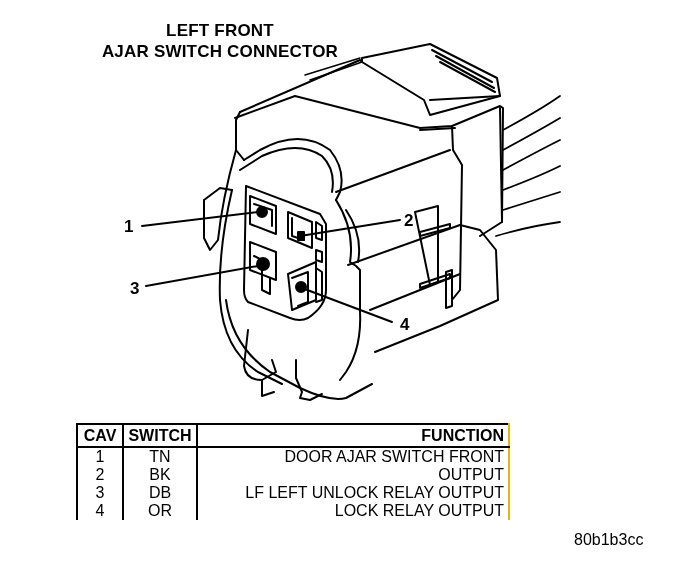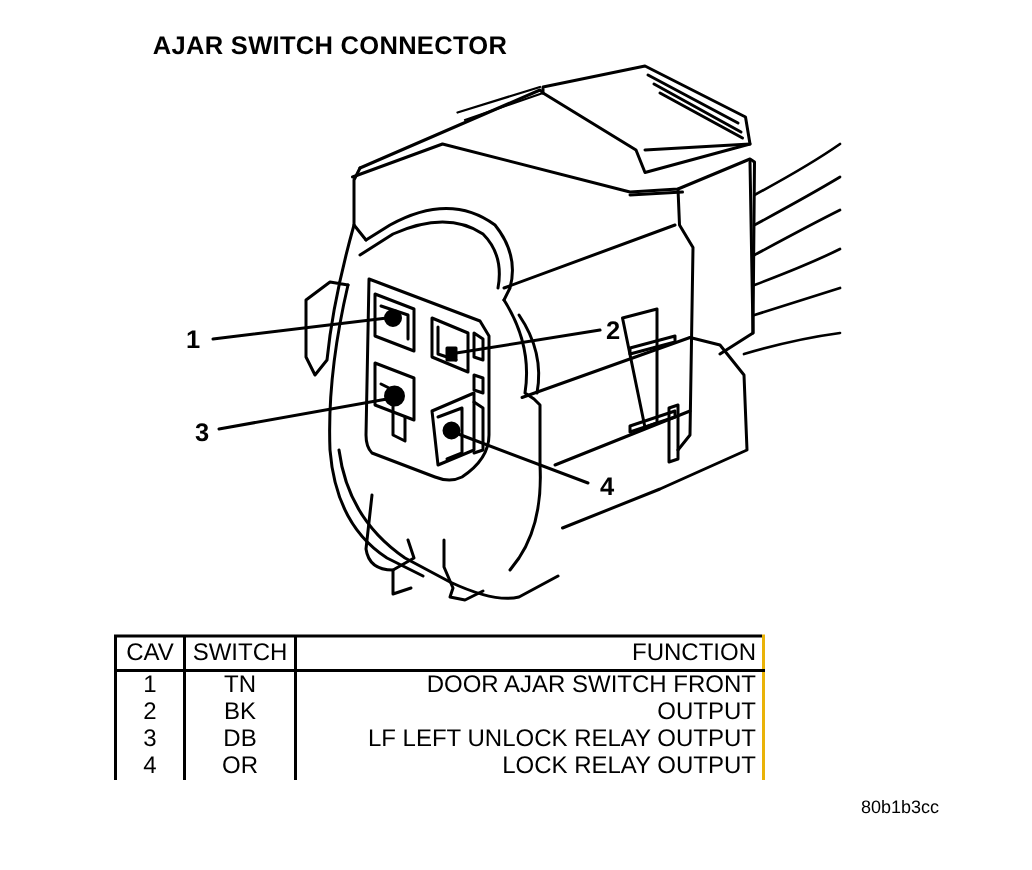--- a/index.html
+++ b/index.html
@@ -5,35 +5,36 @@
   html, body { margin: 0; padding: 0; background: #ffffff; }
   body { width: 688px; height: 580px; position: relative; overflow: hidden;
          font-family: "Liberation Sans", sans-serif; color: #000; }
   .title { position: absolute; left: 60px; top: 20px; width: 320px; text-align: center;
            font-weight: bold; font-size: 17px; line-height: 21px; letter-spacing: 0.2px; }
   .title div { white-space: nowrap; }
   svg.art { position: absolute; left: 0; top: 0; }
   .callout { position: absolute; font-weight: bold; font-size: 17px; line-height: 17px; }
   table.pinout { position: absolute; left: 76px; top: 423px; border-collapse: collapse;
                  font-size: 16px; line-height: 18px; }
-  table.pinout th { font-weight: normal; text-align: left; padding: 2px 4px 1px 4px;
+  table.pinout th { font-weight: bold; text-align: left; padding: 2px 4px 1px 4px;
                     border-bottom: 2px solid #000; }
   table.pinout td { padding: 0 4px; }
   table.pinout .c-cav { width: 36px; text-align: center; border-left: 2px solid #000; }
   table.pinout .c-color { width: 64px; text-align: center; border-left: 2px solid #000; }
   table.pinout .c-func { width: 300px; text-align: right; border-left: 2px solid #000;
                          border-right: 2px solid #eab308; padding-left: 6px; }
   table.pinout thead tr { border-top: 2px solid #000; }
   table.pinout td.c-cav, table.pinout td.c-color { text-align: center; }
-  .figid { position: absolute; left: 574px; top: 531px; font-size: 12px; }
+  .figid { position: absolute; left: 574px; top: 531px; font-size: 16px; }
 </style>
 </head>
 <body>
 
 <div class="title">
+  <div>LEFT FRONT</div>
   <div>AJAR SWITCH CONNECTOR</div>
 </div>
 
 <svg class="art" width="688" height="580" viewBox="0 0 688 580" fill="none" stroke="#000" stroke-width="2" stroke-linejoin="round" stroke-linecap="round">
 
   <path d="M305 75 L360 58 M310 80 L362 62" stroke-width="1.5"></path>
 
   <g>
     <path d="M362 58 L430 44 L497 78 L500 96 L430 115 L424 100 L362 62 Z"></path>
     <path d="M432 50 L492 82 M436 56 L494 88 M440 62 L495 92"></path>

